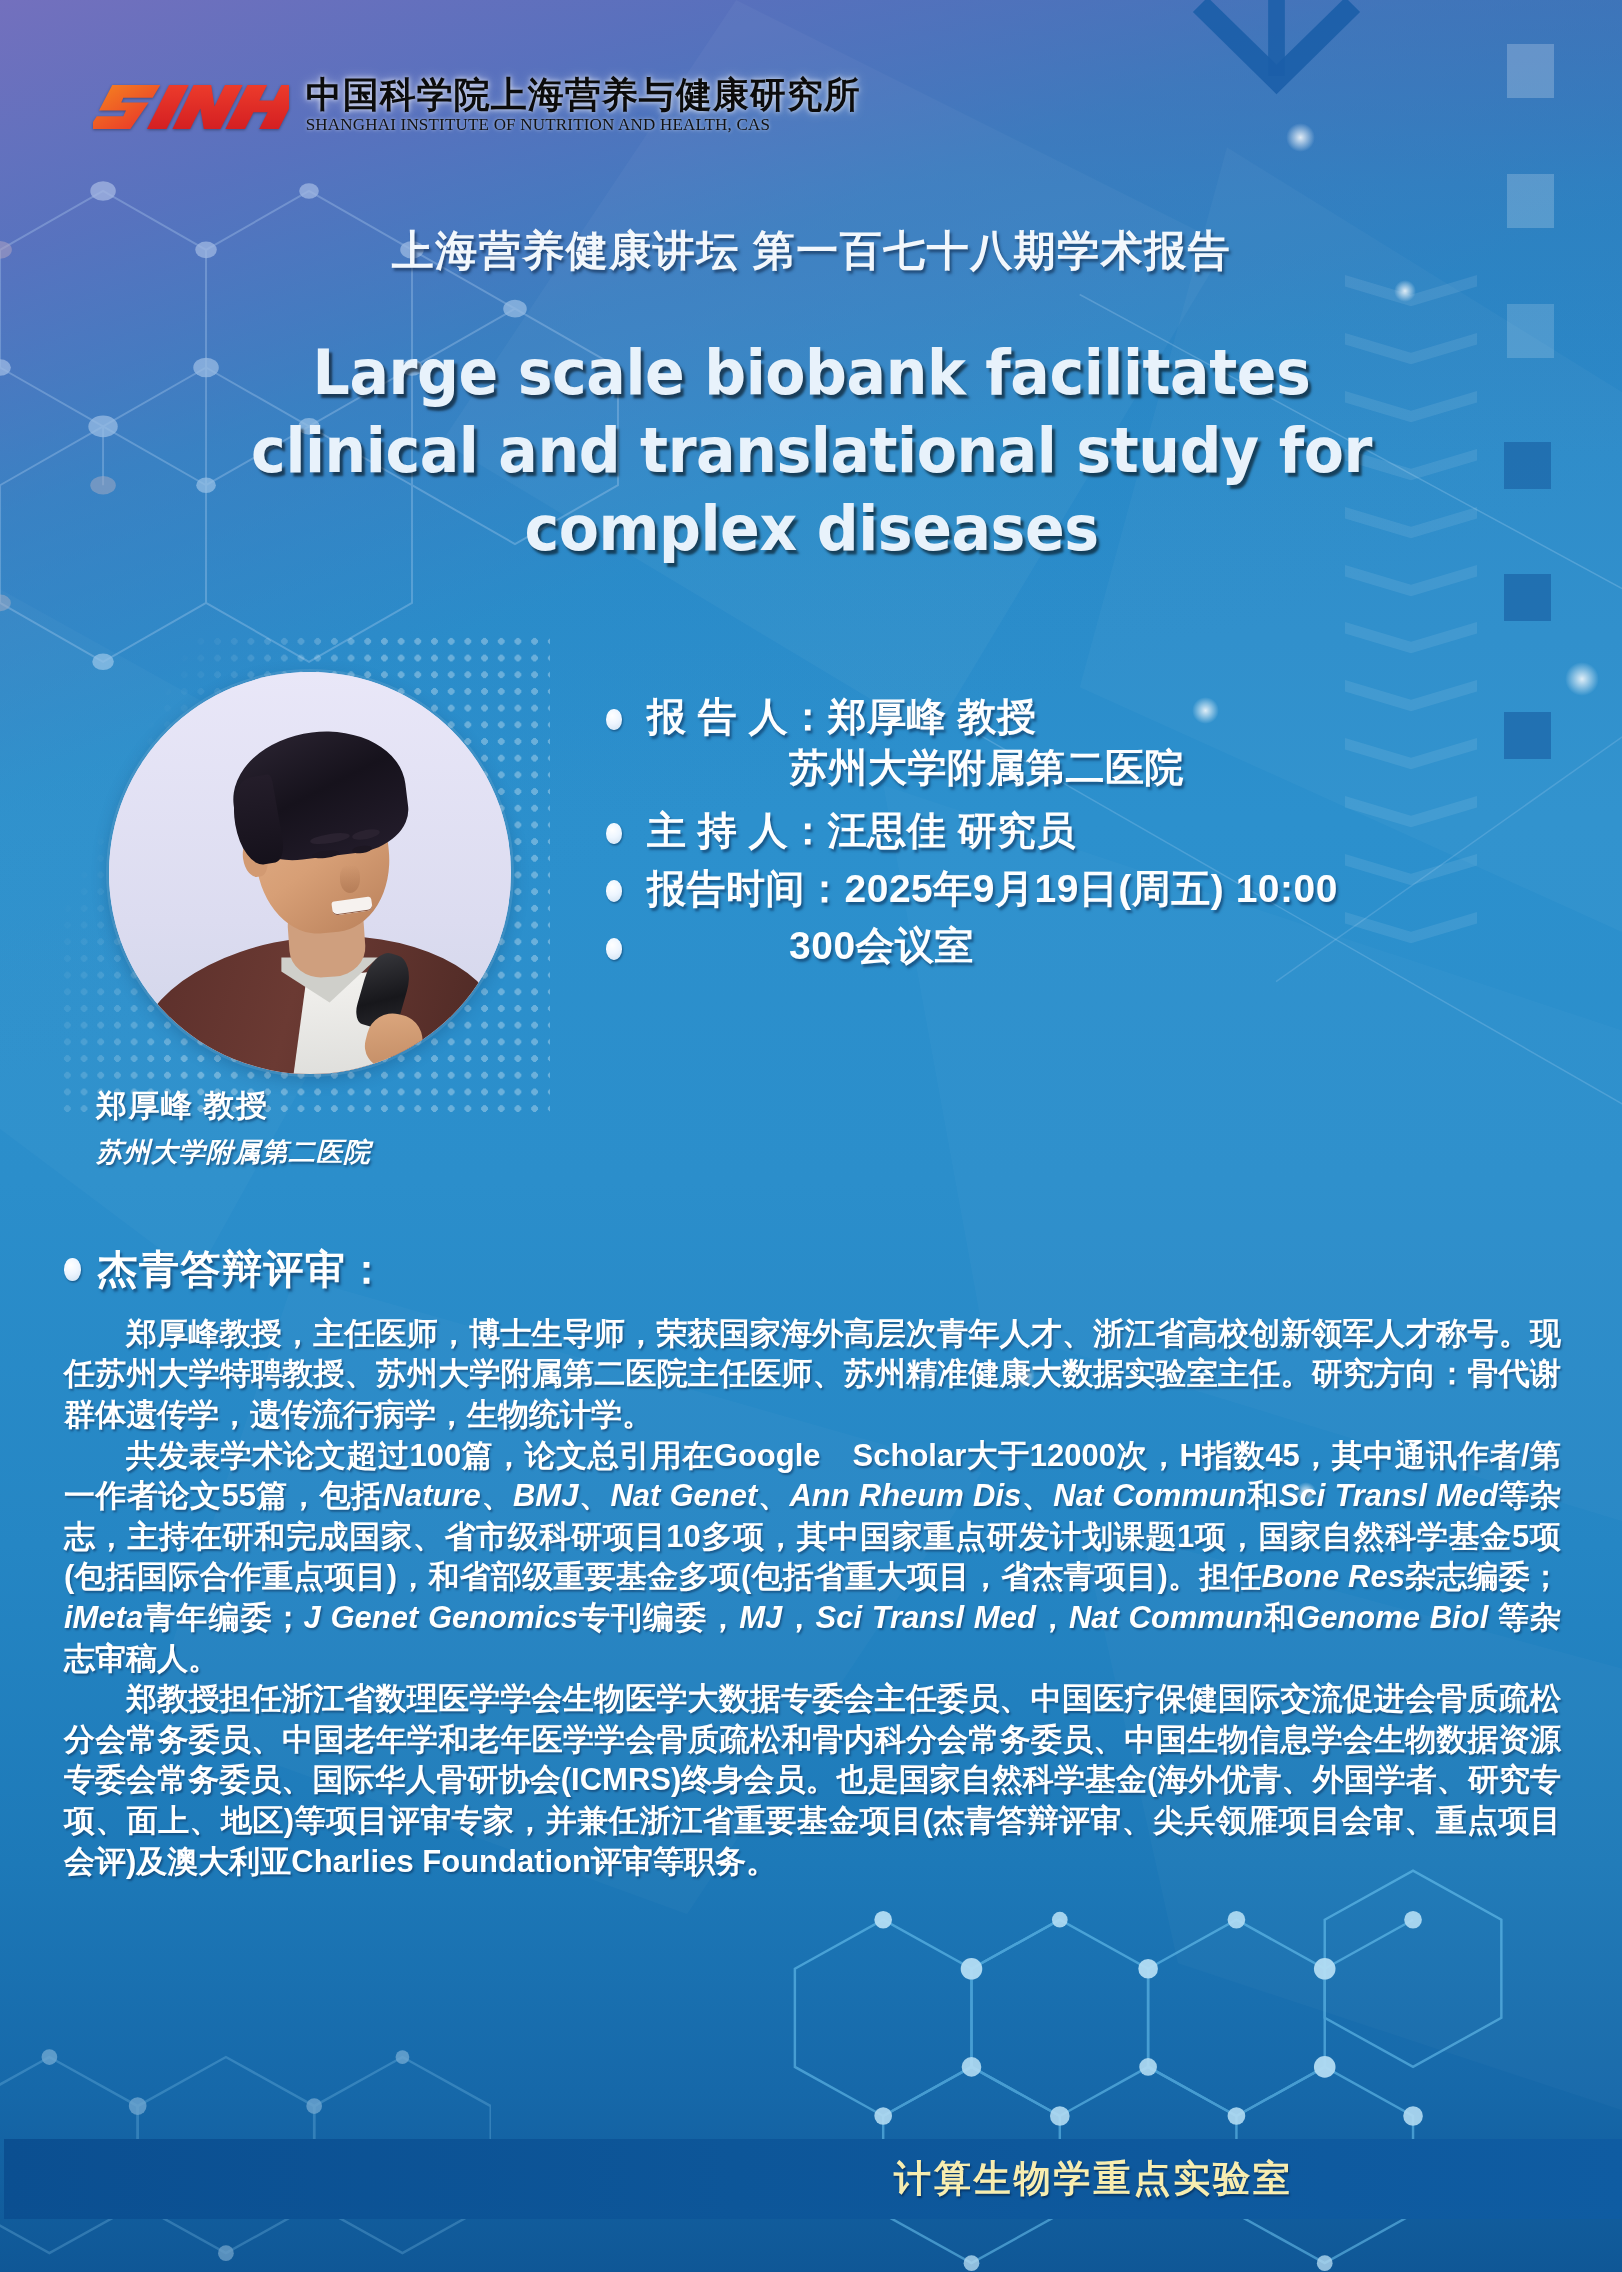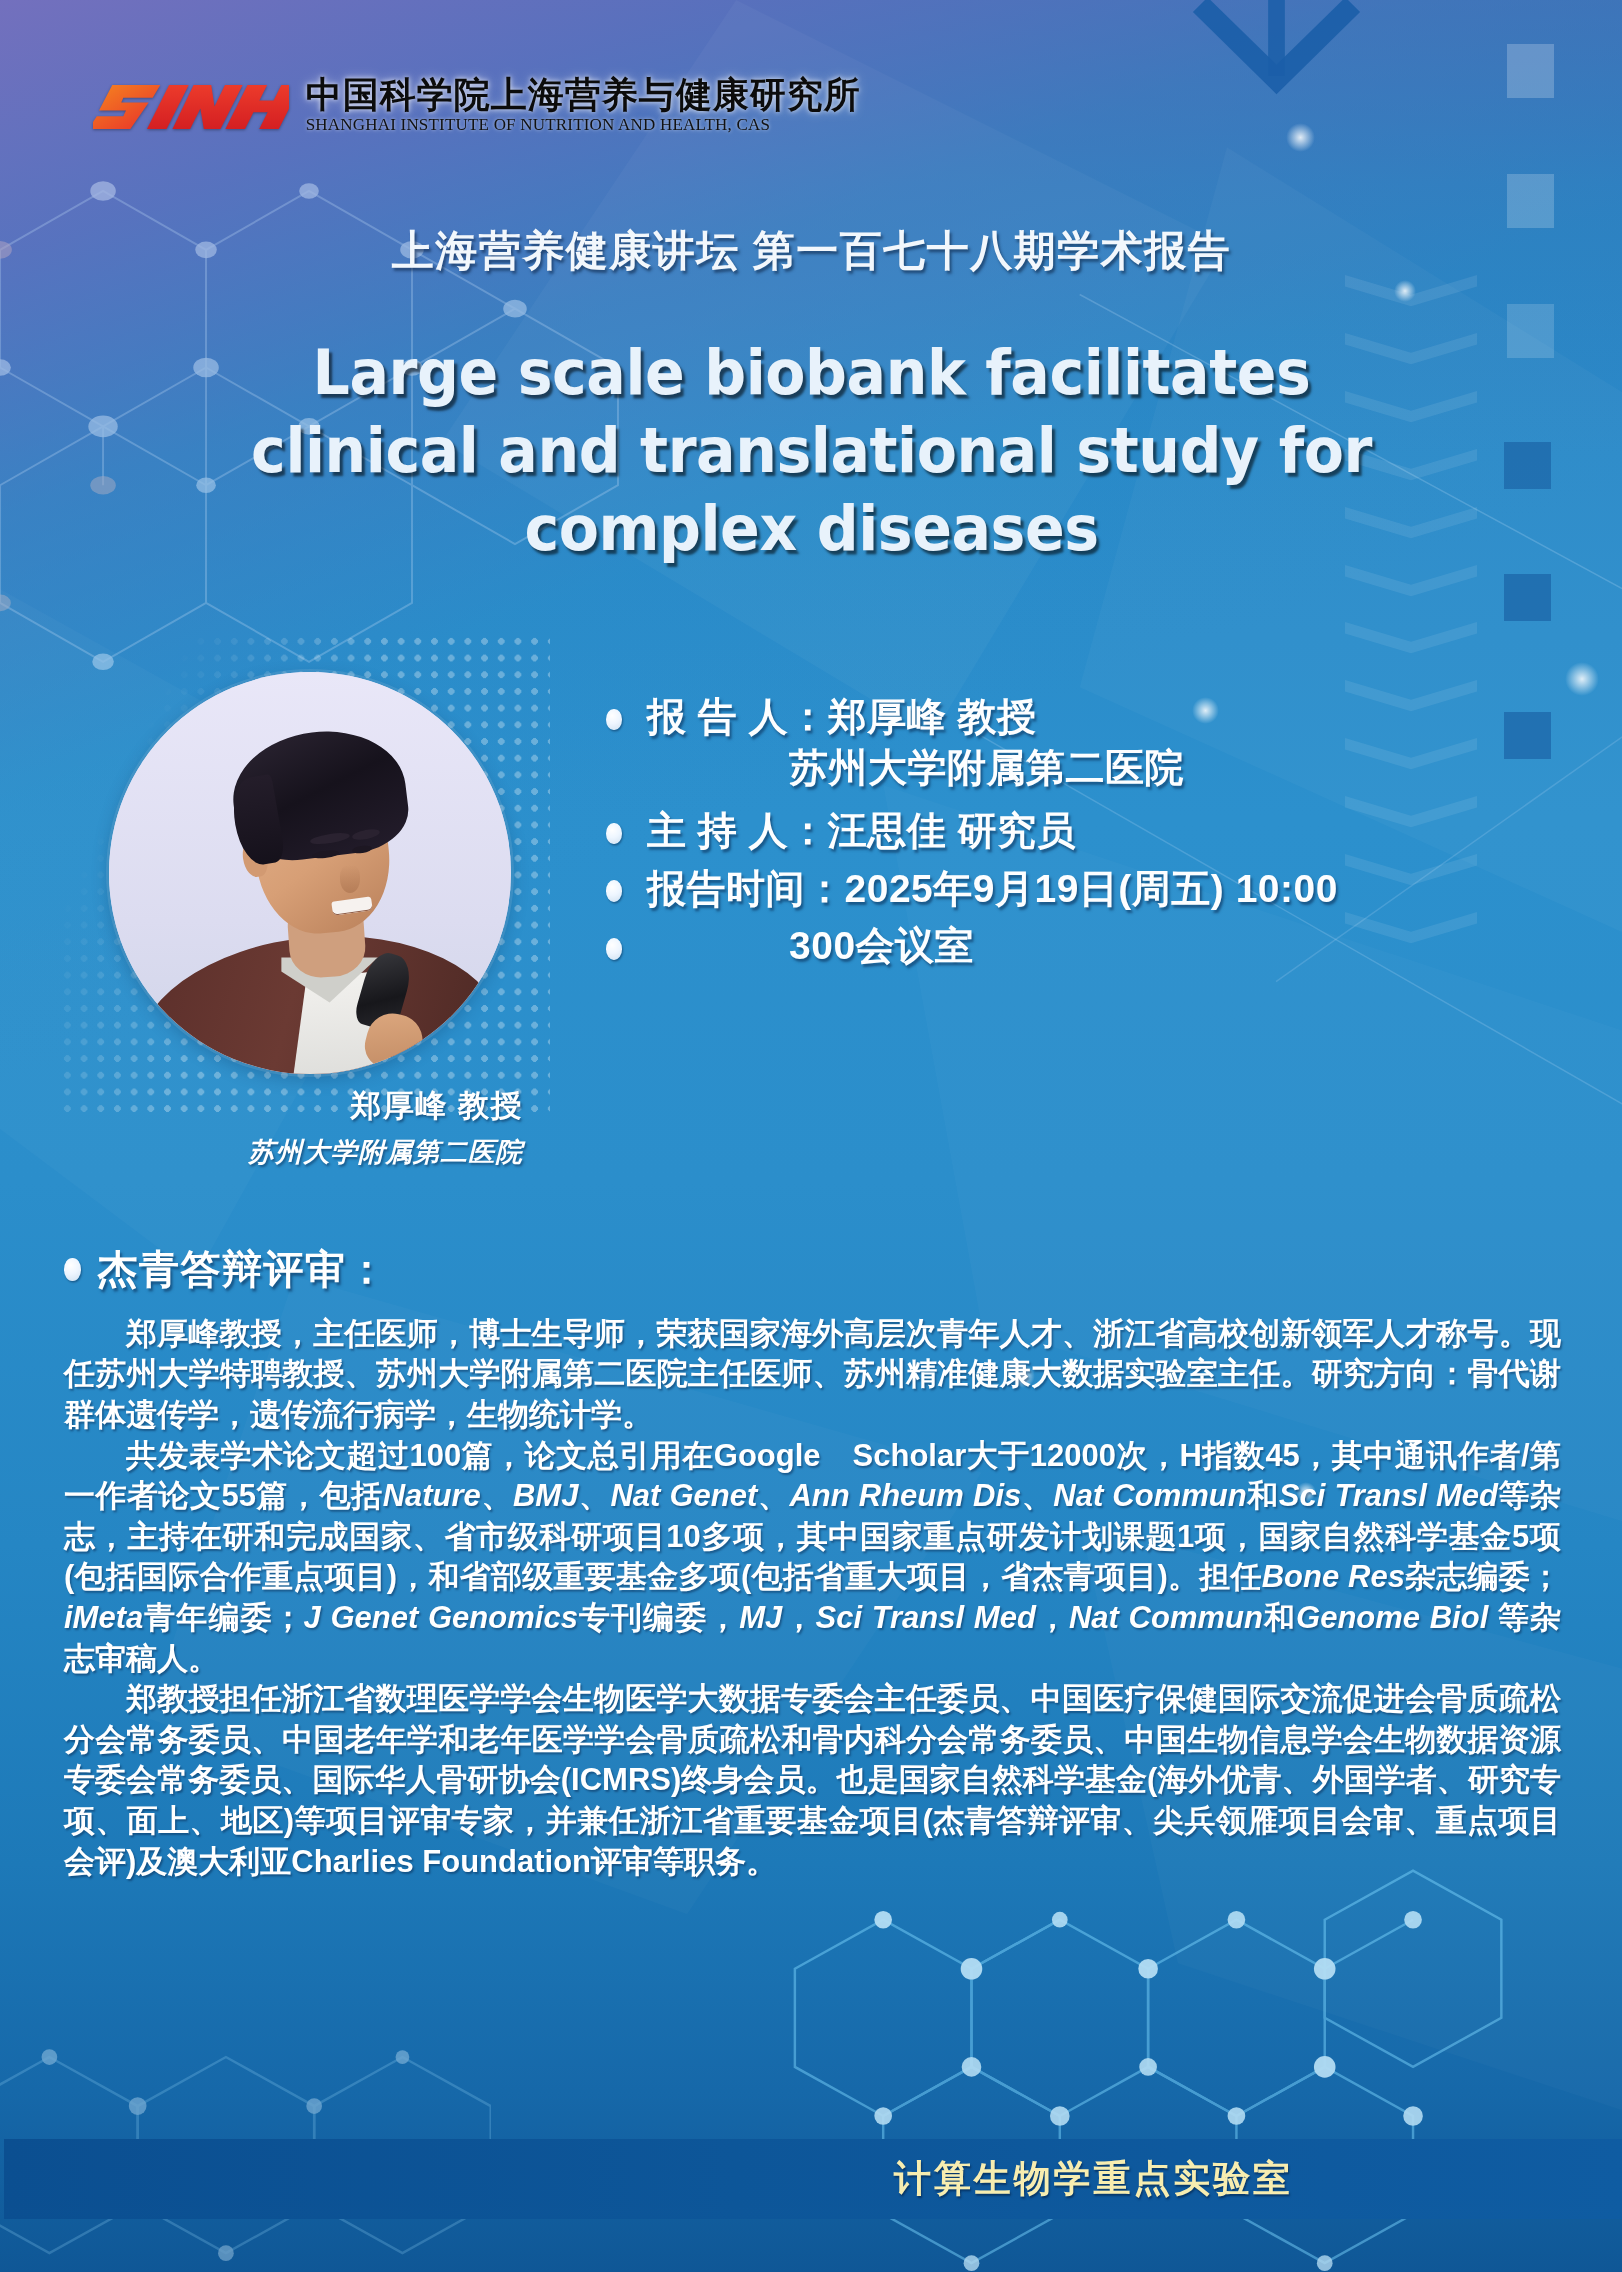--- a/index.html
+++ b/index.html
@@ -196,21 +196,21 @@
     transform:rotate(16deg);
   }
   .p-hand {
     position:absolute; left:64%; top:85%; width:14%; height:14%;
     background:linear-gradient(160deg,#dda87f 0%,#c08a63 100%);
     border-radius:46% 46% 40% 40%;
     transform:rotate(14deg);
   }
 
   #photo-caption {
-    margin-top:10.8px; text-align:right; position:relative;
+    margin-top:10.8px; text-align:left; position:relative;
   }
   #cap-name {
     font-size:31px; font-weight:bold; color:#ffffff; letter-spacing:1.5px;
     text-shadow:1.5px 2px 2.5px rgba(8,40,80,.55);
   }
   #cap-affil {
     margin-top:6.9px;
     font-size:26.5px; font-style:italic; font-weight:bold; color:#ffffff; letter-spacing:1px;
     text-shadow:1.5px 2px 2.5px rgba(8,40,80,.55);
   }

